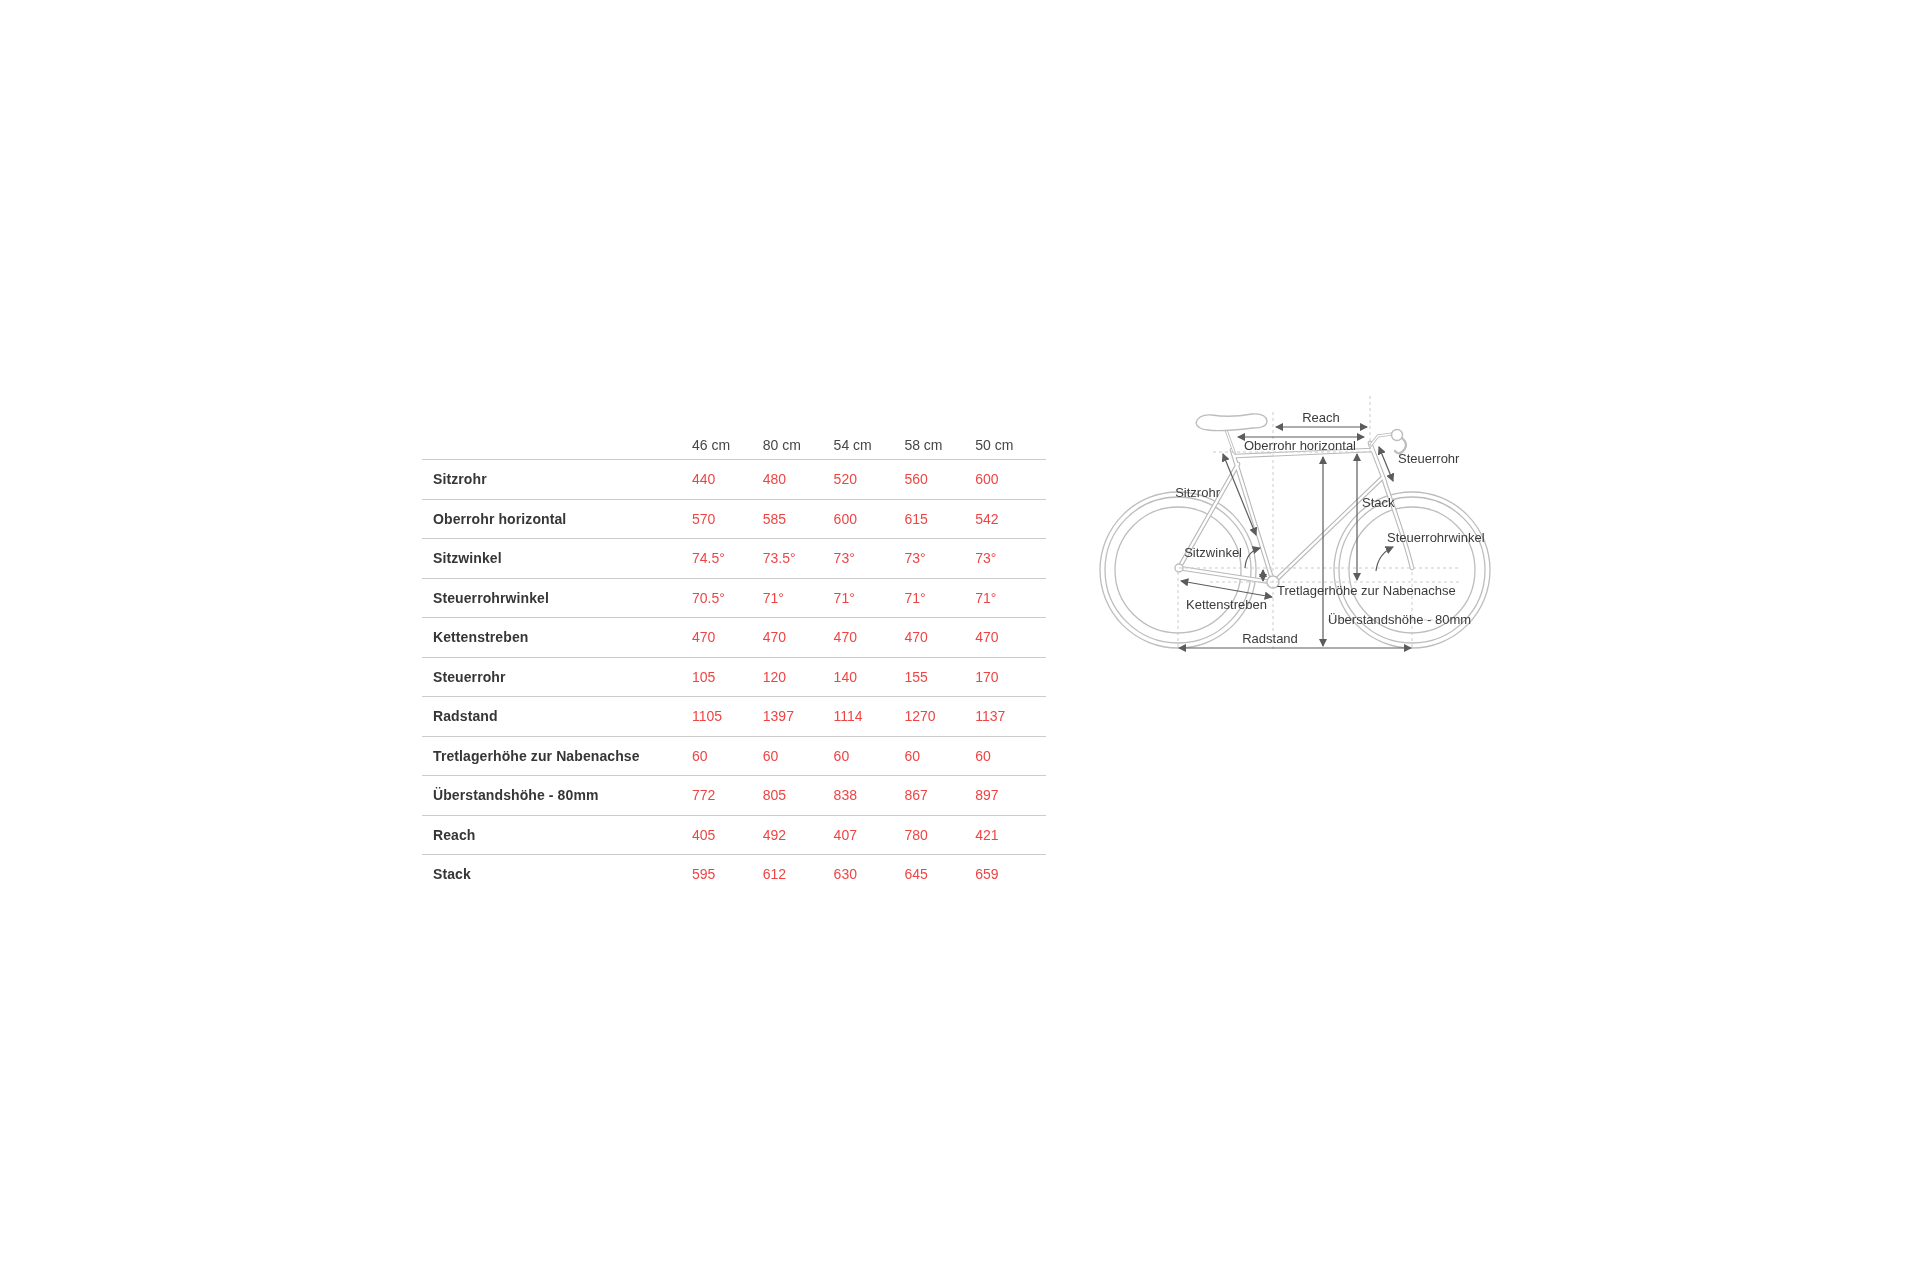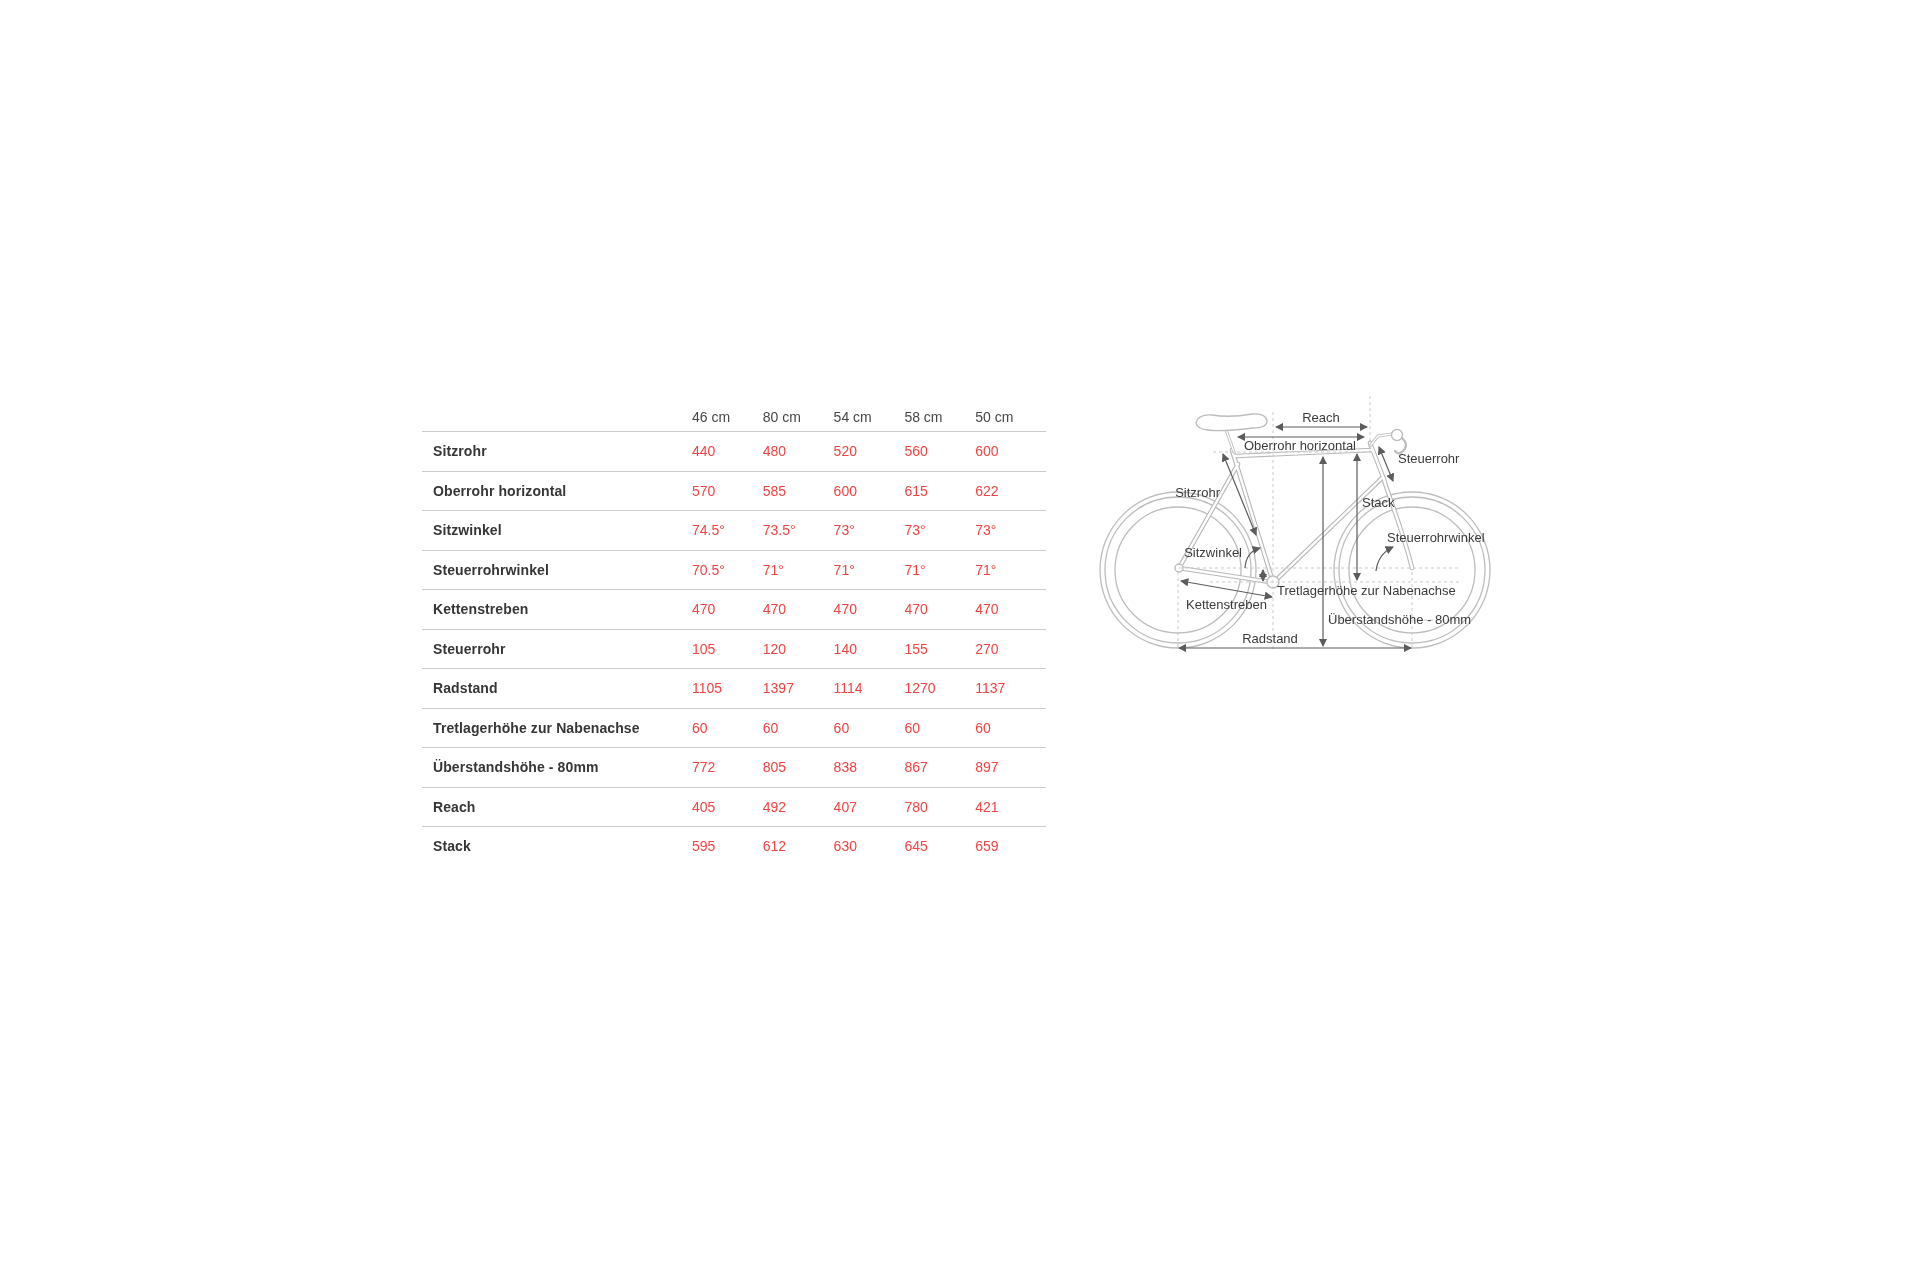--- a/index.html
+++ b/index.html
@@ -1,21 +1,21 @@
 <!DOCTYPE html>
 <html><head>
 <meta charset="utf-8">
 <style>
   * { margin:0; padding:0; box-sizing:border-box; }
   html,body { width:1920px; height:1280px; background:#ffffff; overflow:hidden;
               font-family:"Liberation Sans", sans-serif; }
   .stage { position:relative; width:1920px; height:1280px; background:#fff; }
 
   
-  .geo-table { position:absolute; left:422px; top:402px; width:624px; }
+  .geo-table { position:absolute; left:422px; top:430px; width:624px; }
   .gt-header-row { display:flex; align-items:flex-end; height:29px; padding-bottom:6px; }
   .gt-row { display:flex; align-items:center; height:39.5px; border-top:1px solid #cccccc; }
   .gt-label-cell { width:270px; padding-left:11px; font-size:14px; font-weight:bold;
                    color:#363636; letter-spacing:0.1px; }
   .gt-cell { flex:1; font-size:14px; color:#ef4444; }
   .gt-head { flex:1; font-size:14px; color:#474747; }
   .gt-spacer { width:270px; }
 
   
   .bike-diagram { position:absolute; left:1060px; top:390px; }
@@ -54,21 +54,21 @@
           <div class="gt-cell">520</div>
           <div class="gt-cell">560</div>
           <div class="gt-cell">600</div>
         </div>
         <div class="gt-row">
           <div class="gt-label-cell">Oberrohr horizontal</div>
           <div class="gt-cell">570</div>
           <div class="gt-cell">585</div>
           <div class="gt-cell">600</div>
           <div class="gt-cell">615</div>
-          <div class="gt-cell">622</div>
+          <div class="gt-cell">542</div>
         </div>
         <div class="gt-row">
           <div class="gt-label-cell">Sitzwinkel</div>
           <div class="gt-cell">74.5°</div>
           <div class="gt-cell">73.5°</div>
           <div class="gt-cell">73°</div>
           <div class="gt-cell">73°</div>
           <div class="gt-cell">73°</div>
         </div>
         <div class="gt-row">
@@ -86,21 +86,21 @@
           <div class="gt-cell">470</div>
           <div class="gt-cell">470</div>
           <div class="gt-cell">470</div>
         </div>
         <div class="gt-row">
           <div class="gt-label-cell">Steuerrohr</div>
           <div class="gt-cell">105</div>
           <div class="gt-cell">120</div>
           <div class="gt-cell">140</div>
           <div class="gt-cell">155</div>
-          <div class="gt-cell">270</div>
+          <div class="gt-cell">170</div>
         </div>
         <div class="gt-row">
           <div class="gt-label-cell">Radstand</div>
           <div class="gt-cell">1105</div>
           <div class="gt-cell">1397</div>
           <div class="gt-cell">1114</div>
           <div class="gt-cell">1270</div>
           <div class="gt-cell">1137</div>
         </div>
         <div class="gt-row">

